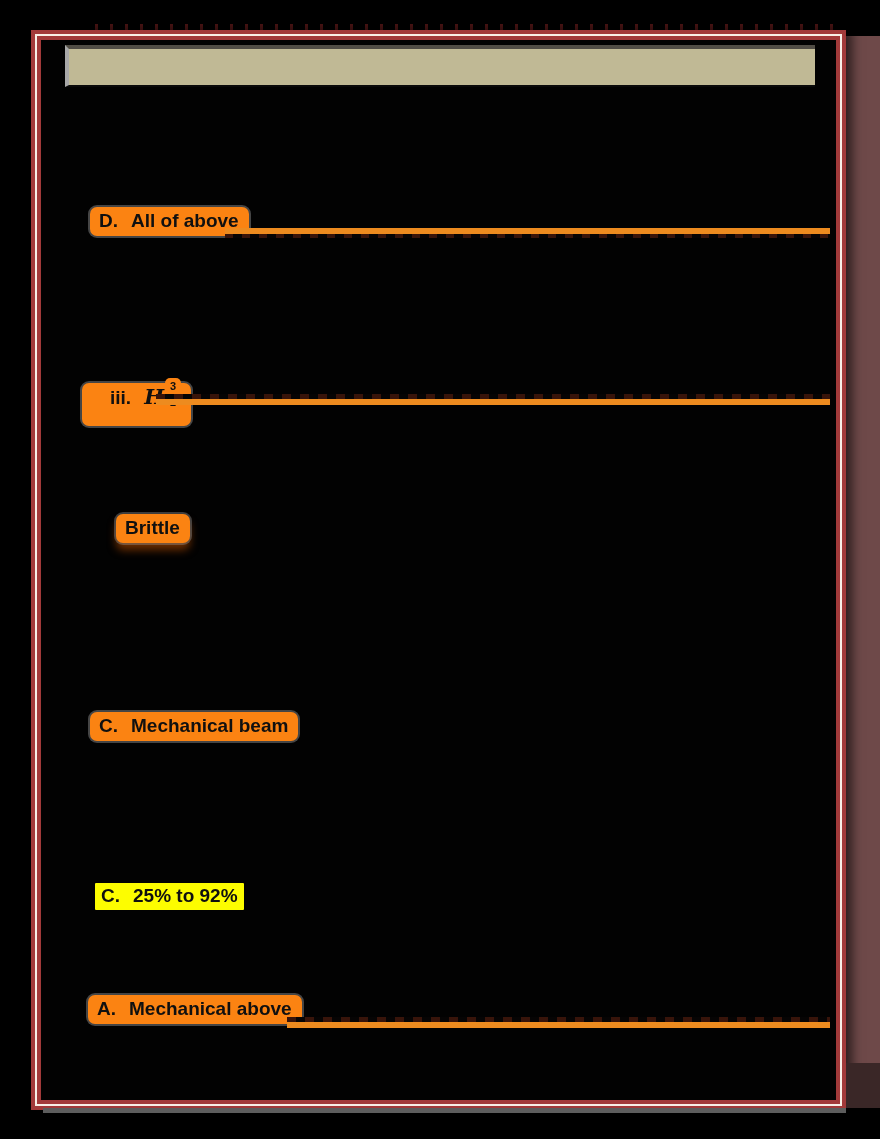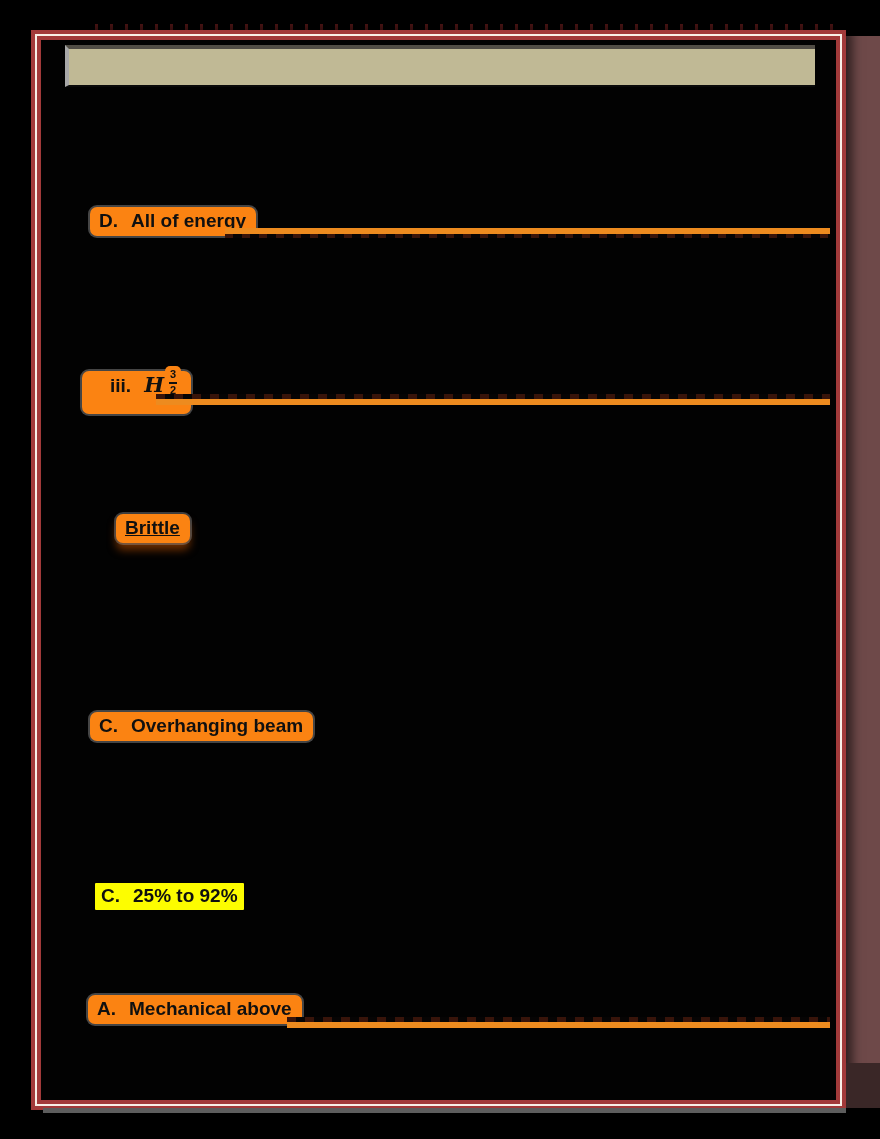--- a/index.html
+++ b/index.html
@@ -62,22 +62,22 @@
   .pill.yellow{
     background:#fdfd00;
     border-radius:1px;
     box-shadow:none;
     padding:2px 6px 3px 6px;
   }
   .pill.glow{
     box-shadow:0 0 0 2px rgba(150,150,150,0.4), 0 7px 9px rgba(215,90,0,0.5);
   }
   .a1{left:90px;top:207px;}
-  .a2{left:82px;top:371px;padding-left:28px;}
-  .a3{left:116px;top:514px;text-decoration:underline;}
+  .a2{left:82px;top:383px;padding-left:28px;}
+  .a3{left:116px;top:514px;}
   .a4{left:90px;top:712px;}
   .a5{left:95px;top:883px;}
   .a6{left:88px;top:995px;}
   
   .math-base{
     font-family:"DejaVu Serif","Liberation Serif",serif;
     font-style:italic;font-weight:bold;font-size:21px;
   }
   .frac{
     display:inline-flex;flex-direction:column;align-items:center;
@@ -116,41 +116,41 @@
   <div class="side-strip"></div>
   <div class="top-ticks"></div>
   <div class="frame"></div>
   <div class="bottom-shadow"></div>
   <div class="corner-dark"></div>
 
   <div class="header-bar"></div>
 
   <div class="pill a1">
     <span class="label">D.</span>
-    <span>All of energy</span>
+    <span>All of above</span>
   </div>
   <div class="hl-line dash-below l1"></div>
 
   <div class="pill a2">
     <span class="label">iii.</span>
     <span class="math-base">H</span>
     <span class="frac">
       <span class="num">3</span>
       <span class="den">2</span>
     </span>
   </div>
   <div class="hl-line dash-above l2"></div>
 
   <div class="pill glow a3">
     <span>Brittle</span>
   </div>
 
   <div class="pill a4">
     <span class="label">C.</span>
-    <span>Overhanging beam</span>
+    <span>Mechanical beam</span>
   </div>
 
   <div class="pill yellow a5">
     <span class="label">C.</span>
     <span>25% to 92%</span>
   </div>
 
   <div class="pill a6">
     <span class="label">A.</span>
     <span>Mechanical above</span>

